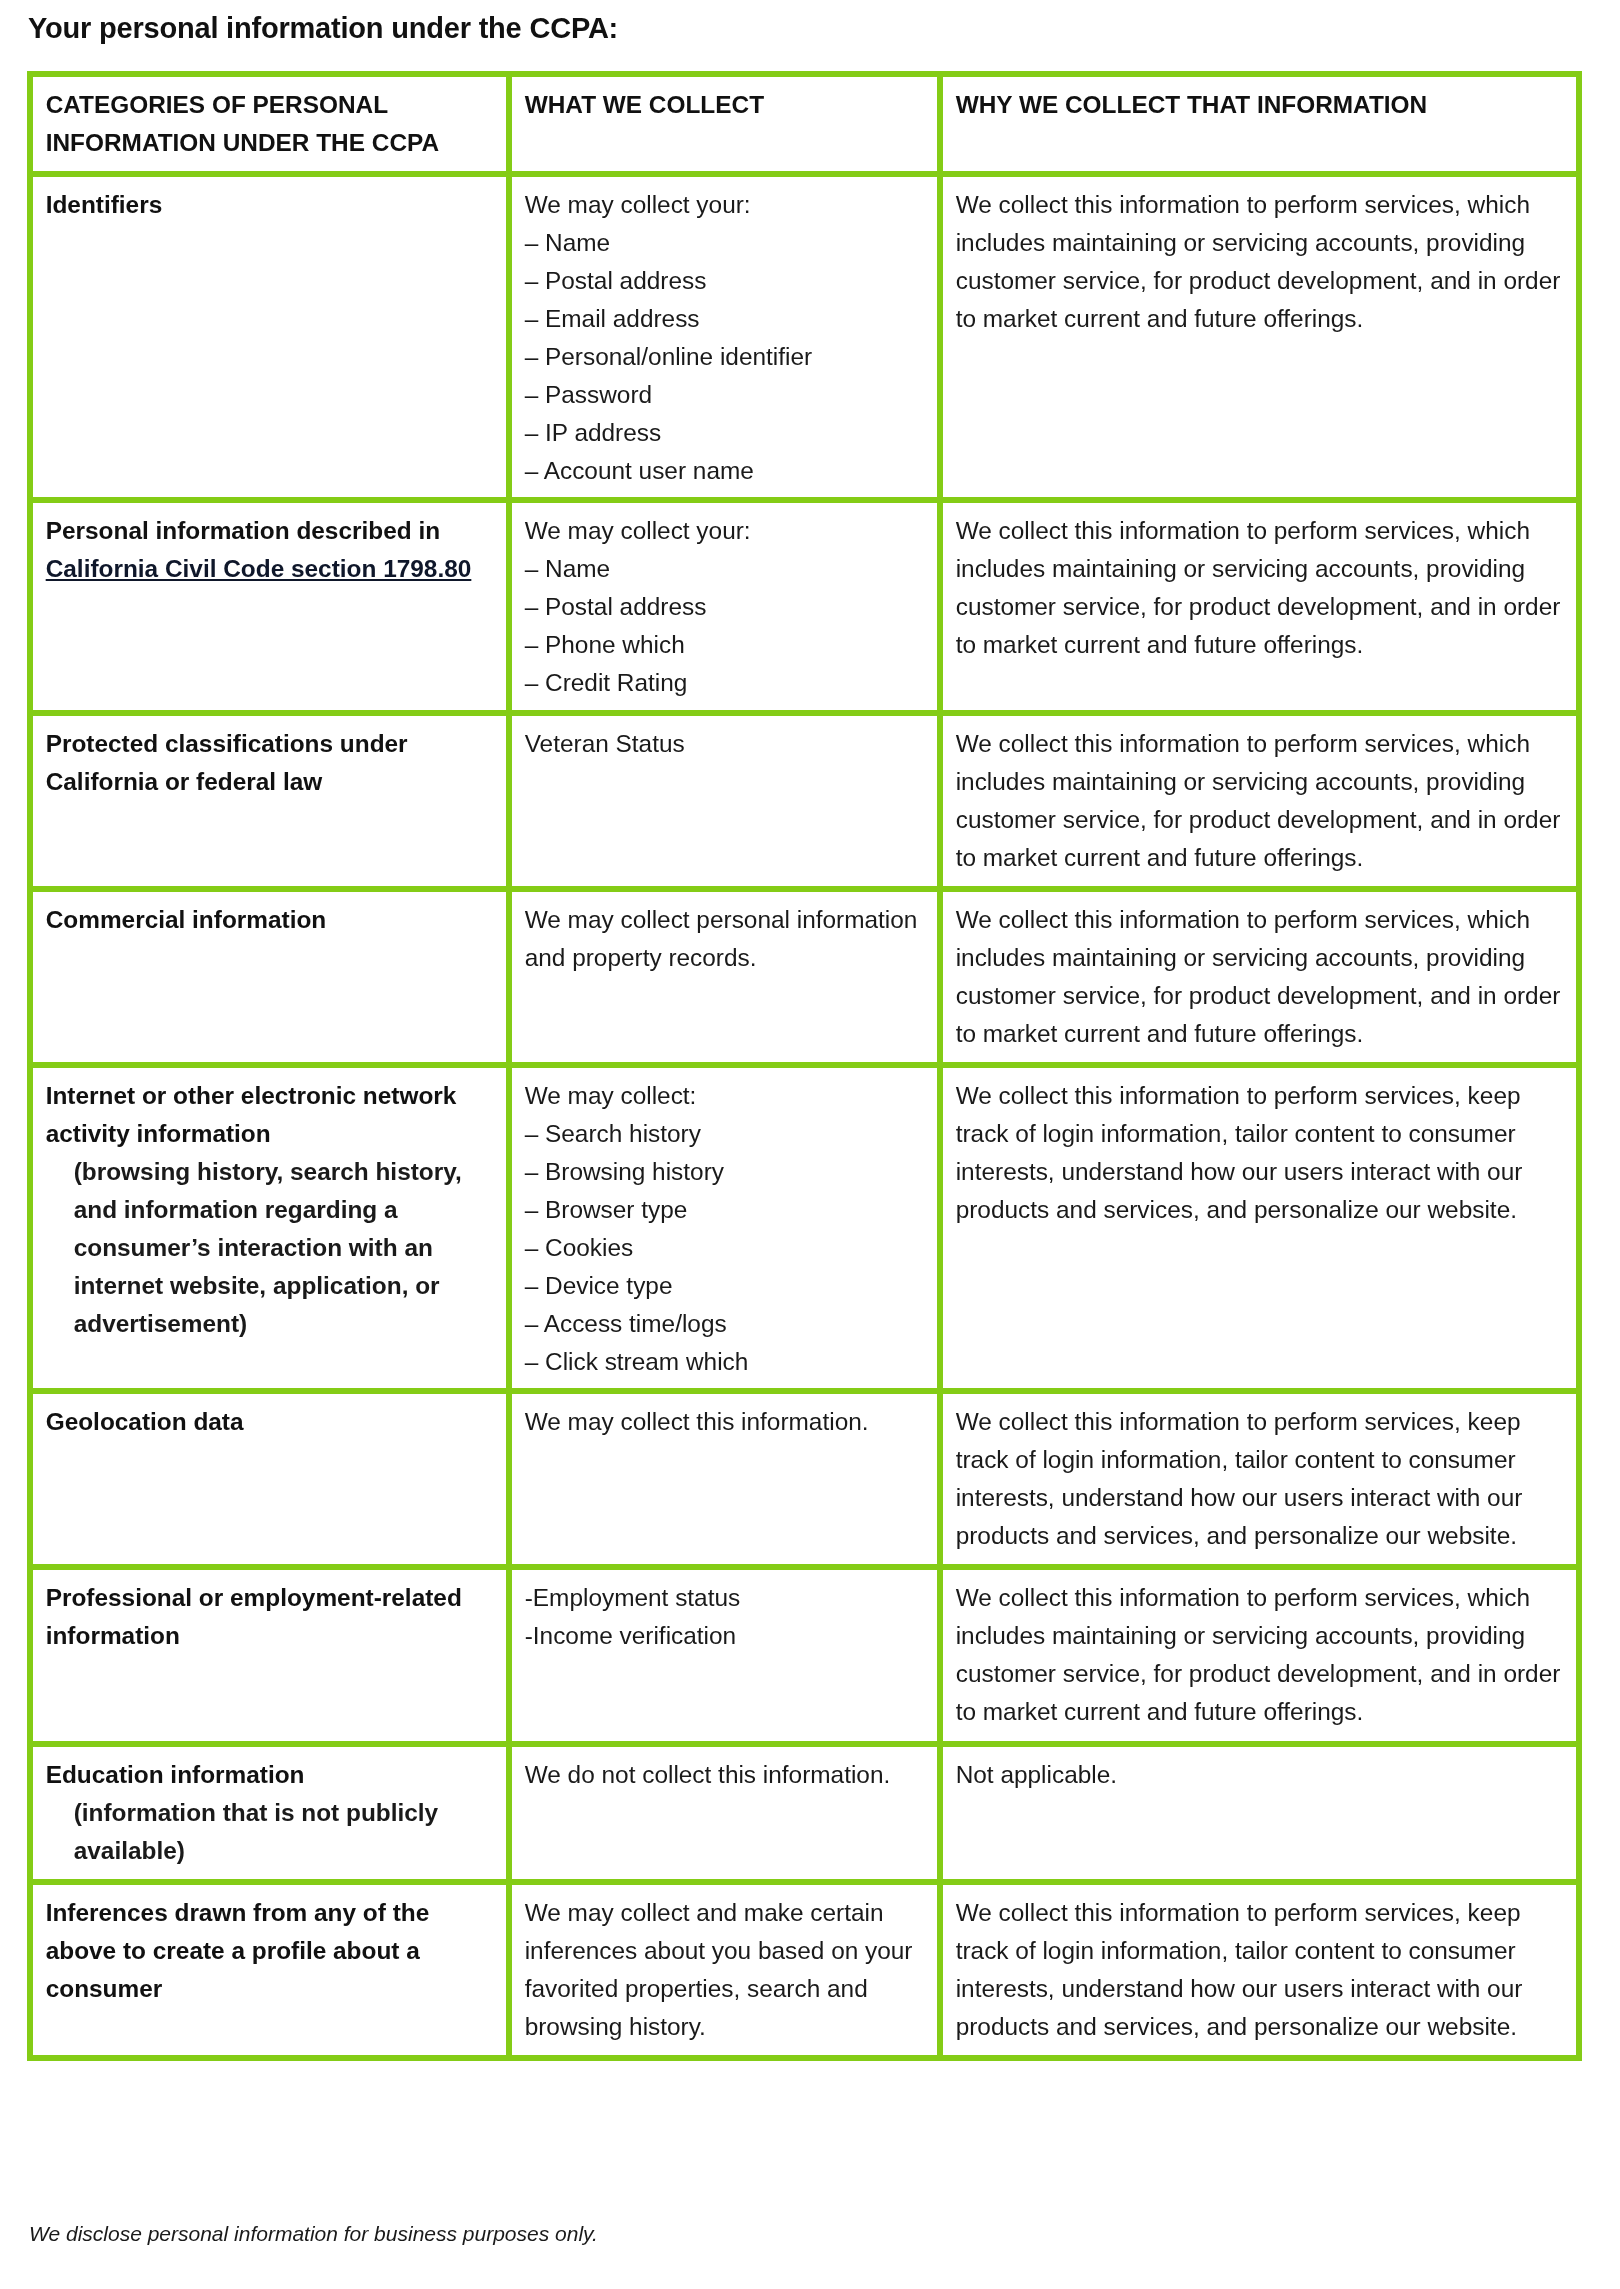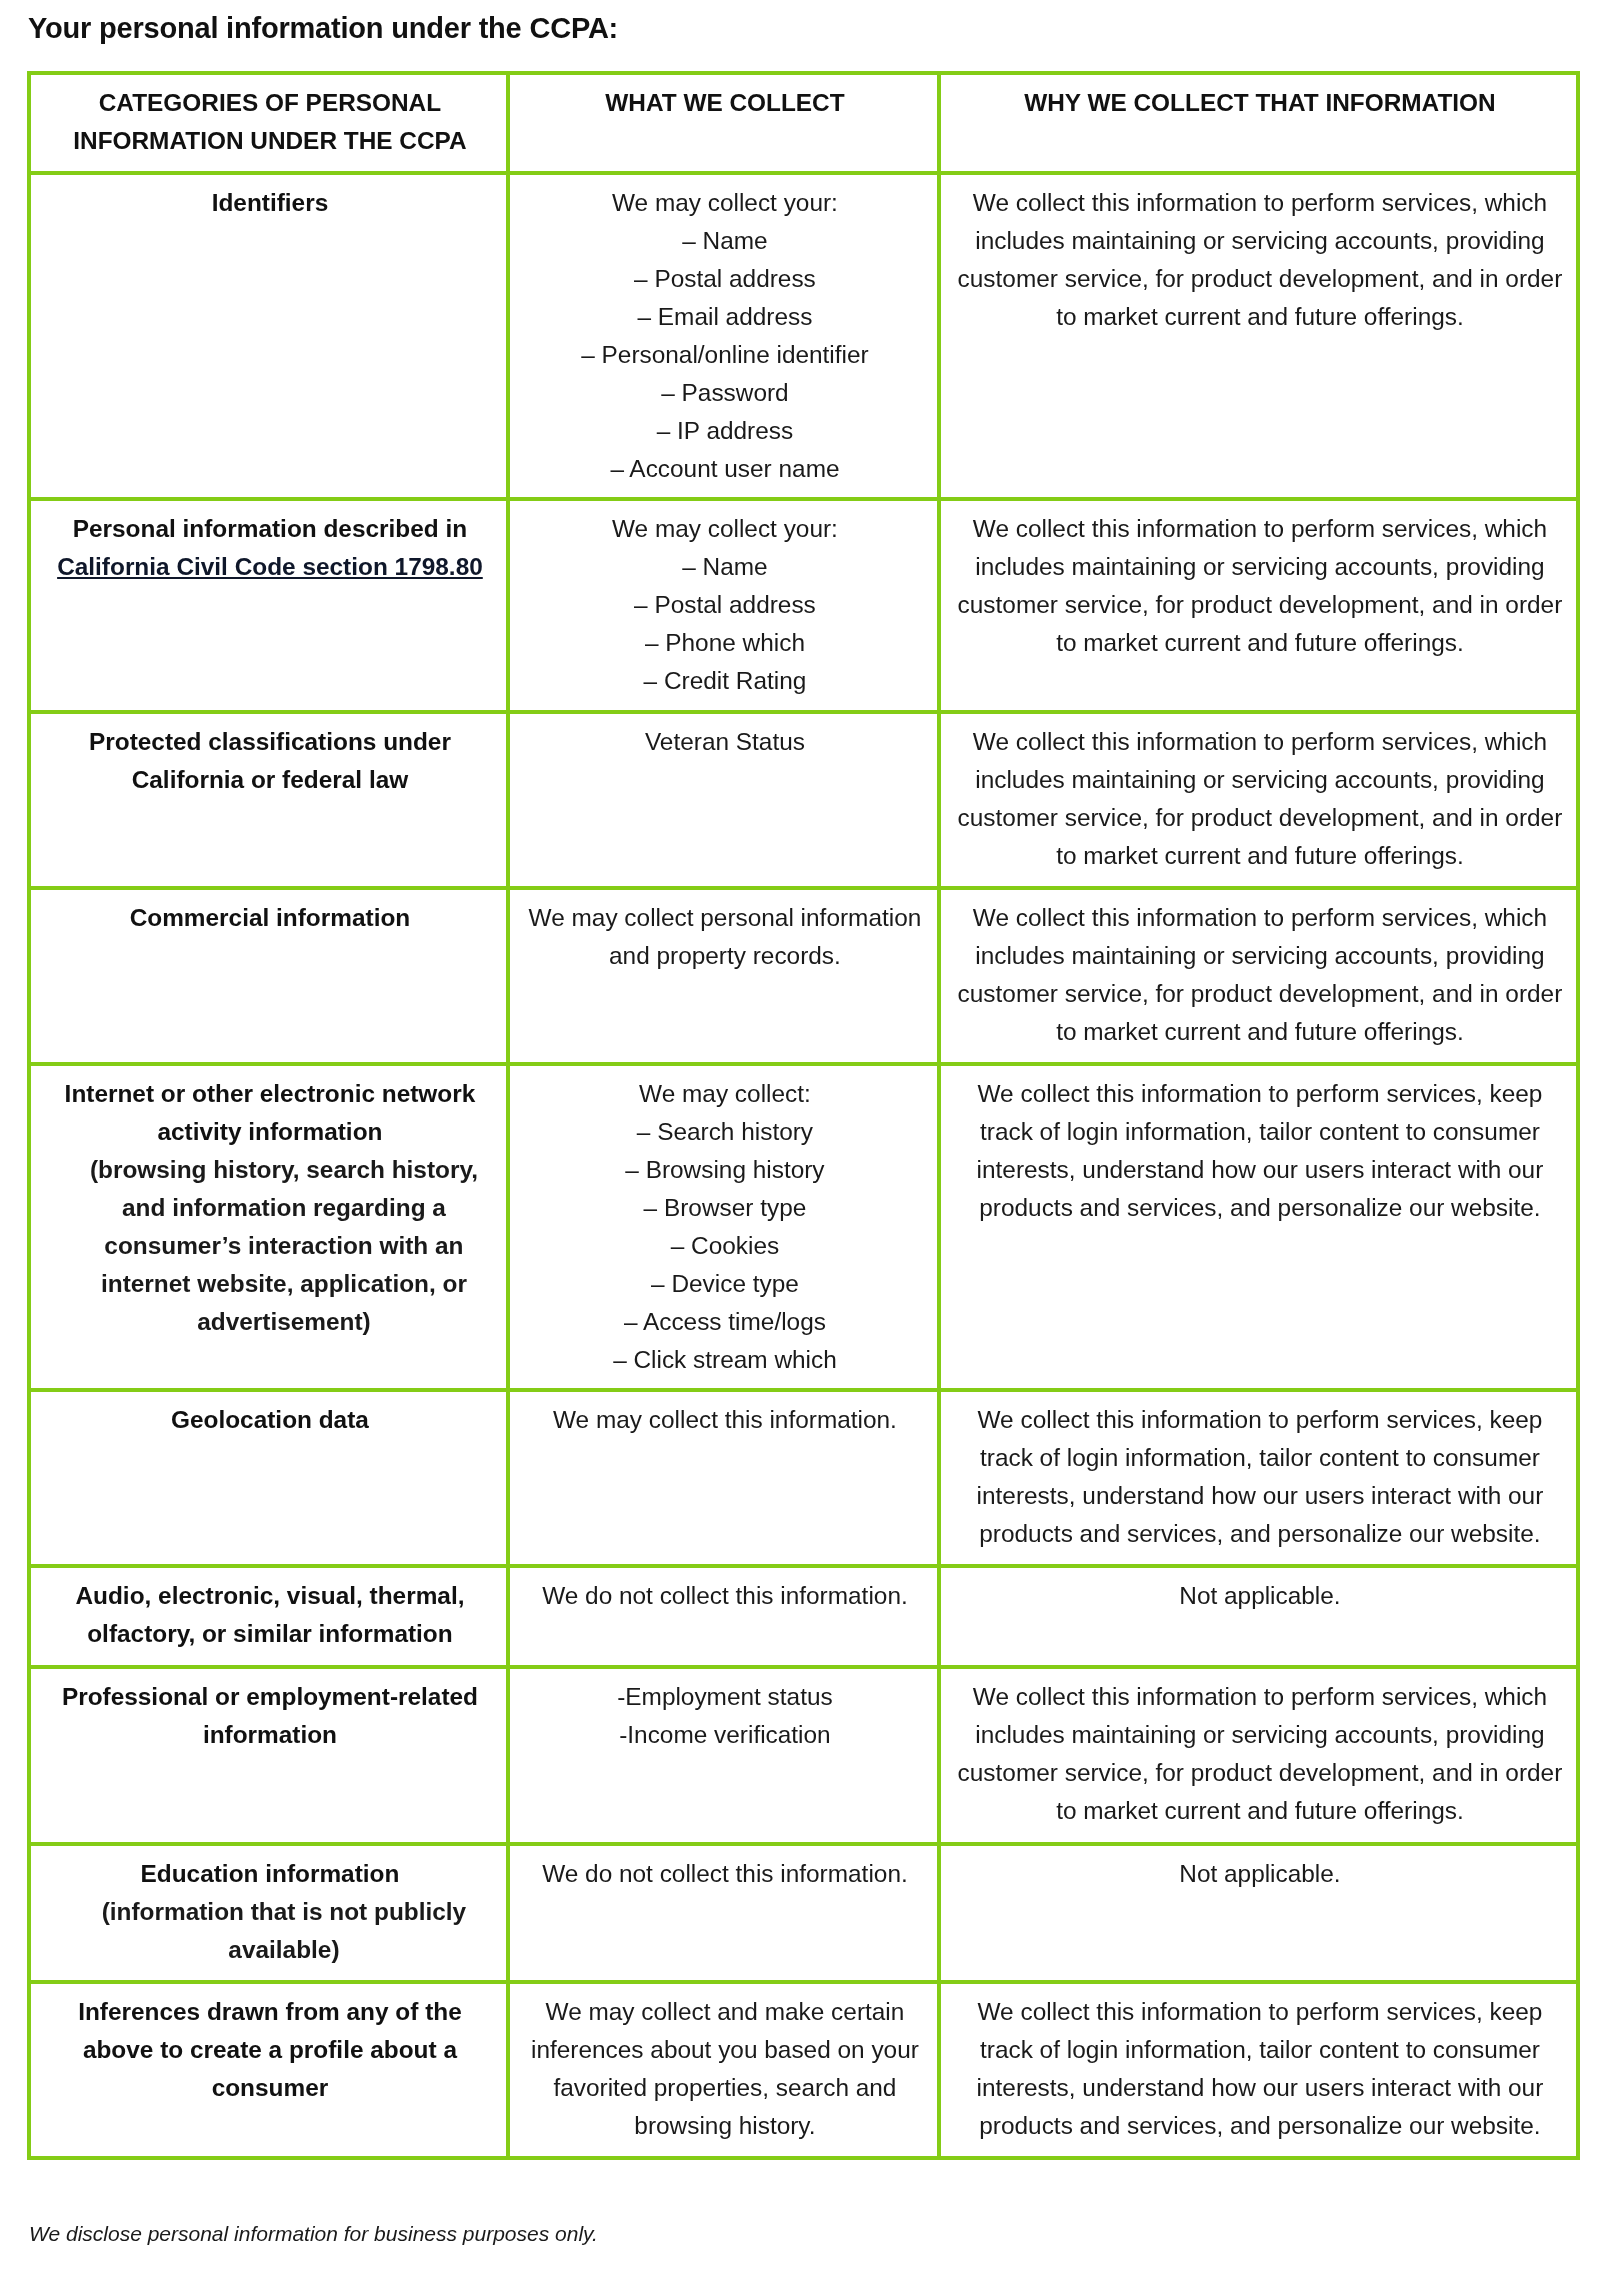--- a/index.html
+++ b/index.html
@@ -13,23 +13,23 @@
       letter-spacing: -0.2px;
     }
     table.ccpa {
       position: absolute; left: 27px; top: 71px;
       width: 1549px; border-collapse: collapse; table-layout: fixed;
     }
     table.ccpa col.c1 { width: 479px; }
     table.ccpa col.c2 { width: 431px; }
     table.ccpa col.c3 { width: 639px; }
     table.ccpa th, table.ccpa td {
-      border: 4px solid #84cc16;
+      border: 6px solid #84cc16;
       vertical-align: top;
-      text-align: center;
+      text-align: left;
       padding: 8.8px 9.8px 0 12.7px;
       font-size: 24.4px;
       line-height: 38px;
       box-sizing: border-box;
     }
     table.ccpa th {
       font-weight: bold; color: #111; font-size: 24.4px;
     }
     .cat-title { font-weight: bold; color: #111; }
     .cat-sub { font-weight: bold; margin-left: 28px; }
@@ -124,27 +124,20 @@
         </td>
         <td><span>We collect this information to perform services, keep track of login information, tailor content to consumer interests, understand how our users interact with our products and services, and personalize our website.</span></td>
       </tr>
       <tr class="r7">
         <td><span class="cat-title">Geolocation data</span></td>
         <td>
           <span class="line">We may collect this information.</span>
         </td>
         <td><span>We collect this information to perform services, keep track of login information, tailor content to consumer interests, understand how our users interact with our products and services, and personalize our website.</span></td>
       </tr>
-      <tr class="r8">
-        <td><span class="cat-title">Audio, electronic, visual, thermal, olfactory, or similar information</span></td>
-        <td>
-          <span class="line">We do not collect this information.</span>
-        </td>
-        <td><span>Not applicable.</span></td>
-      </tr>
       <tr class="r9">
         <td><span class="cat-title">Professional or employment-related information</span></td>
         <td>
           <span class="line">-Employment status</span>
           <span class="line">-Income verification</span>
         </td>
         <td><span>We collect this information to perform services, which includes maintaining or servicing accounts, providing customer service, for product development, and in order to market current and future offerings.</span></td>
       </tr>
       <tr class="r10">
         <td><span class="cat-title">Education information</span><span class="cat-sub line">(information that is not publicly available)</span></td>

